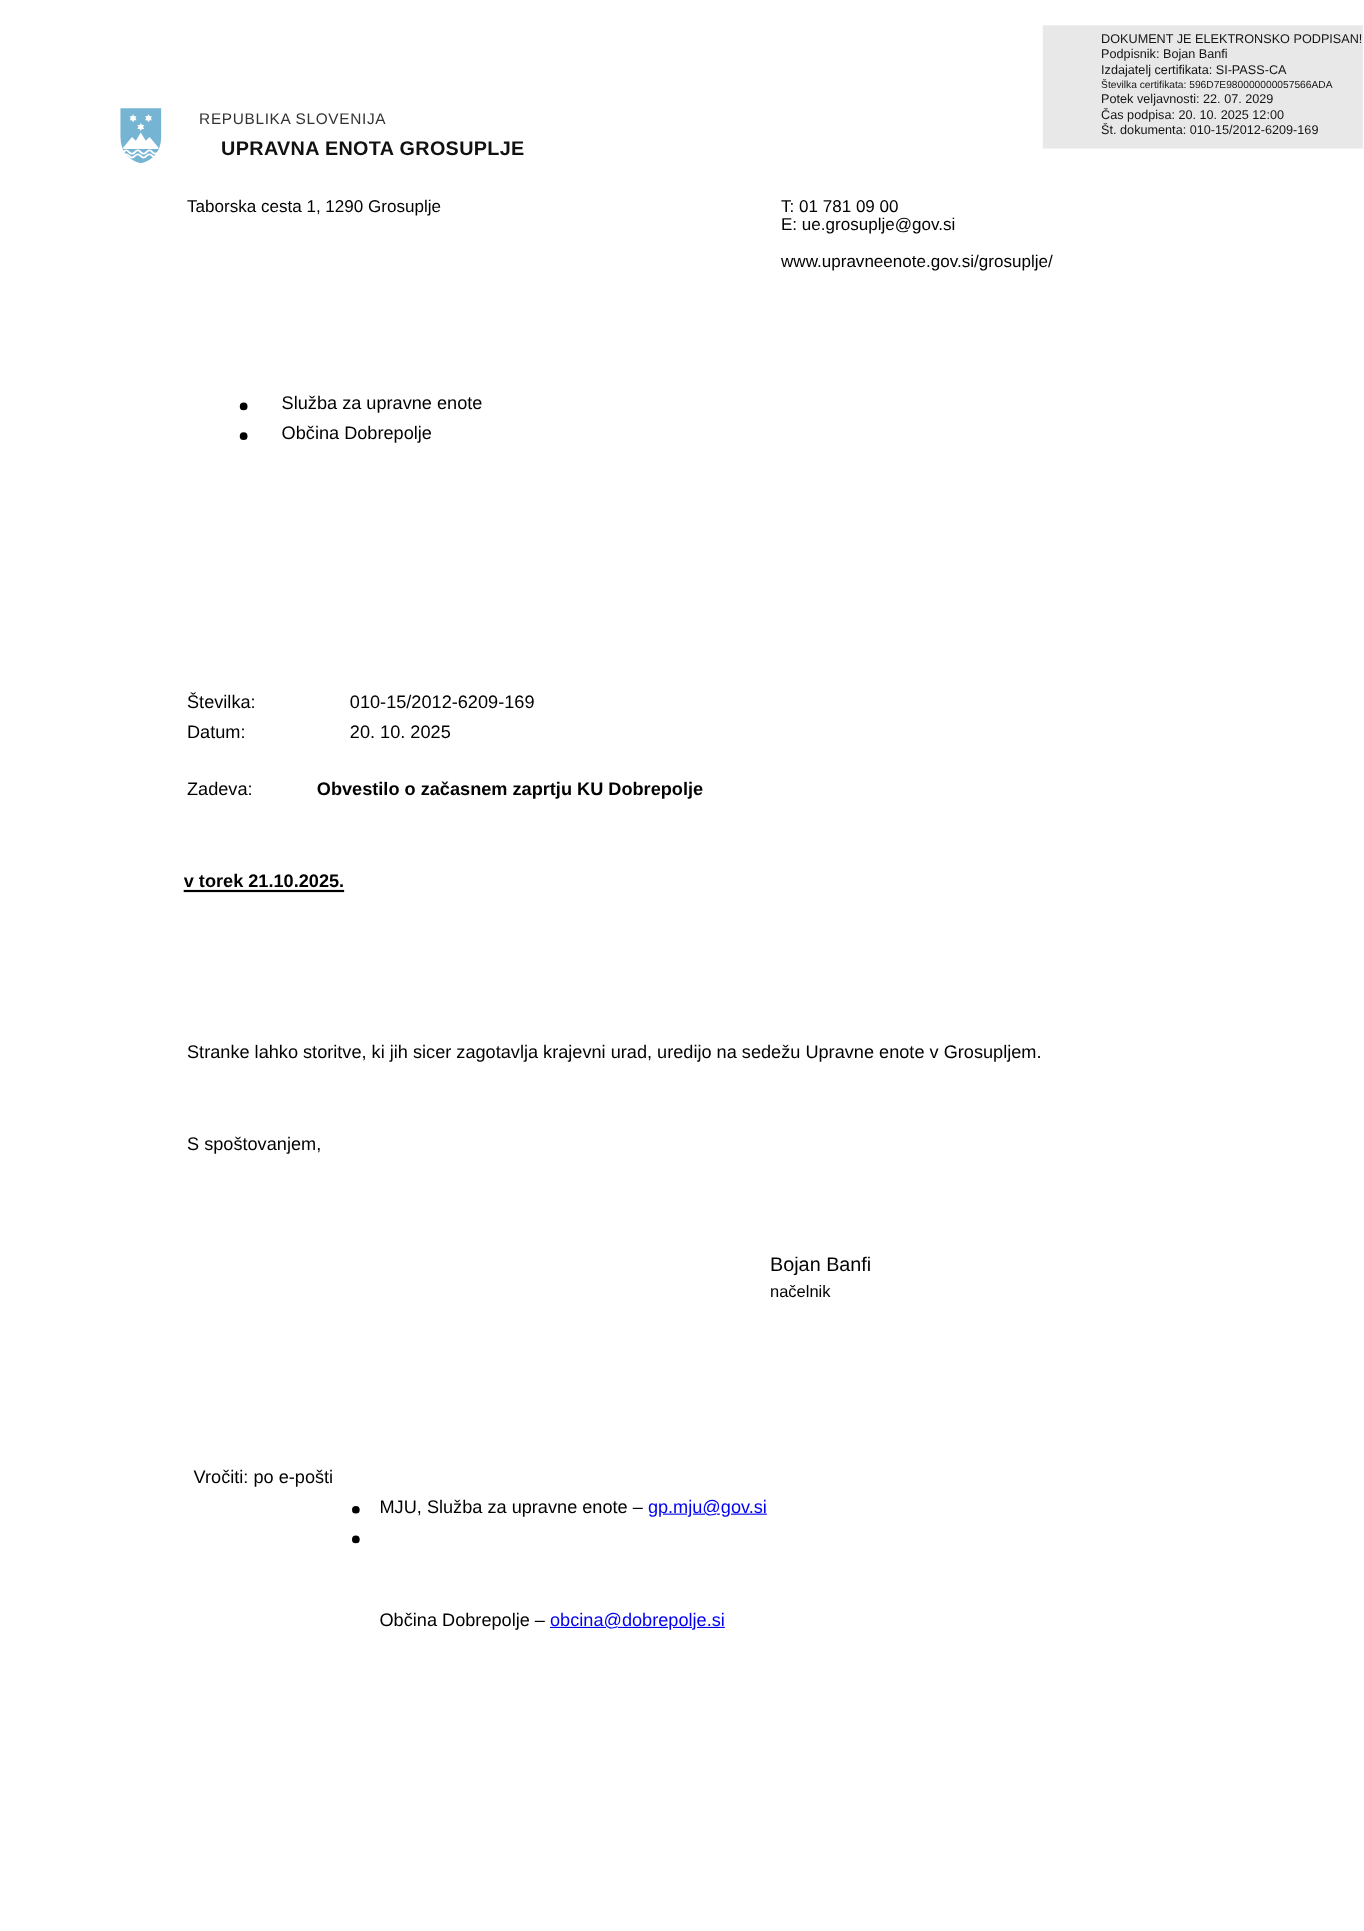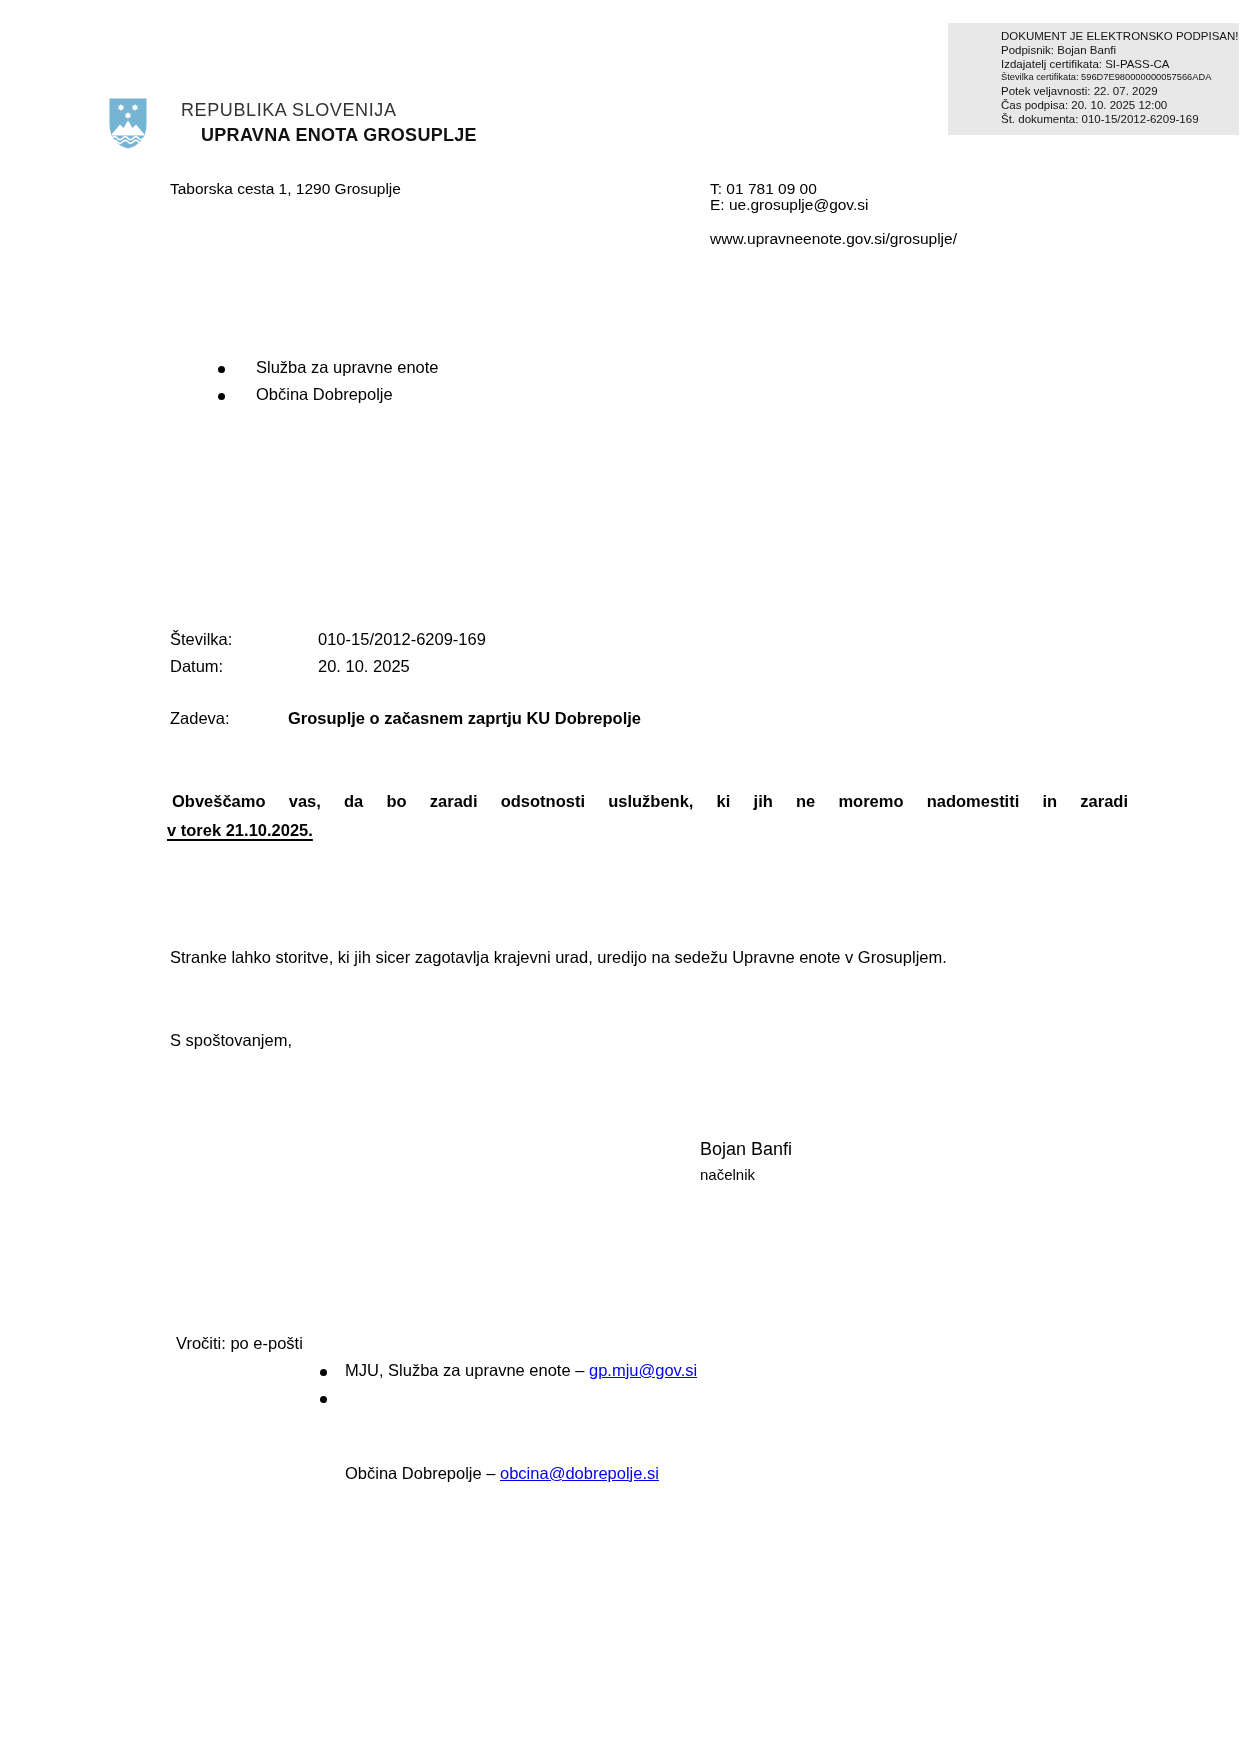--- a/index.html
+++ b/index.html
@@ -8,21 +8,21 @@
     font-family:"Liberation Sans",sans-serif;color:#000;overflow:hidden;margin:0 auto;
   }
   .abs{position:absolute;}
   
   .sig-box{left:948px;top:23px;width:291px;box-sizing:border-box;
     padding:7px 9px 8px 9px;background:#e8e8e8;}
   .sig-line{font-size:11.5px;line-height:13.8px;color:#141414;white-space:nowrap;padding-left:44px;}
   .sig-line.small{font-size:9.3px;}
   
   .coat{left:108px;top:97px;width:40px;height:53px;}
-  .org-country{left:181px;top:100px;font-size:18px;letter-spacing:.6px;color:#333;}
+  .org-country{left:181px;top:100px;font-size:14px;letter-spacing:.6px;color:#333;}
   .org-office{left:181px;top:125px;font-size:18px;font-weight:bold;letter-spacing:.3px;color:#111;margin-left:20px;}
   .address{left:170px;top:180px;font-size:15.5px;}
   .contact{left:710px;font-size:15.5px;}
   .c1{top:180px;} .c2{top:196px;} .c3{top:230px;}
   
   .dot{width:7px;height:7px;border-radius:50%;background:#000;}
   .r-dot1{left:218px;top:366px;} .r-dot2{left:218px;top:393px;}
   .r-txt{left:256px;font-size:16.5px;}
   .r-t1{top:358px;} .r-t2{top:385px;}
   
@@ -85,24 +85,23 @@
     <div class="abs r-txt r-t1">Služba za upravne enote</div>
     <span class="abs dot r-dot2"></span>
     <div class="abs r-txt r-t2">Občina Dobrepolje</div>
   </div>
 
   <div class="abs m-label row-num">Številka:</div>
   <div class="abs m-val row-num">010-15/2012-6209-169</div>
   <div class="abs m-label row-date">Datum:</div>
   <div class="abs m-val row-date">20. 10. 2025</div>
   <div class="abs m-label row-subj">Zadeva:</div>
-  <div class="abs m-val subj-val row-subj">Grosuplje o začasnem zaprtju KU Dobrepolje</div>
+  <div class="abs m-val subj-val row-subj">Obvestilo o začasnem zaprtju KU Dobrepolje</div>
 
   <div class="abs para1">
-    <div class="jline" style="padding-left:5px;">Obveščamo vas, da bo zaradi odsotnosti uslužbenk, ki jih ne moremo nadomestiti in zaradi</div>
     <div><span class="uline">v torek 21.10.2025.</span></div>
   </div>
 
   <div class="abs para2">Stranke lahko storitve, ki jih sicer zagotavlja krajevni urad, uredijo na sedežu Upravne enote v Grosupljem.</div>
 
   <div class="abs closing">S spoštovanjem,</div>
   <div class="abs signer-name">Bojan Banfi</div>
   <div class="abs signer-title">načelnik</div>
 
   <div class="abs dv-head">Vročiti: po e-pošti</div>

